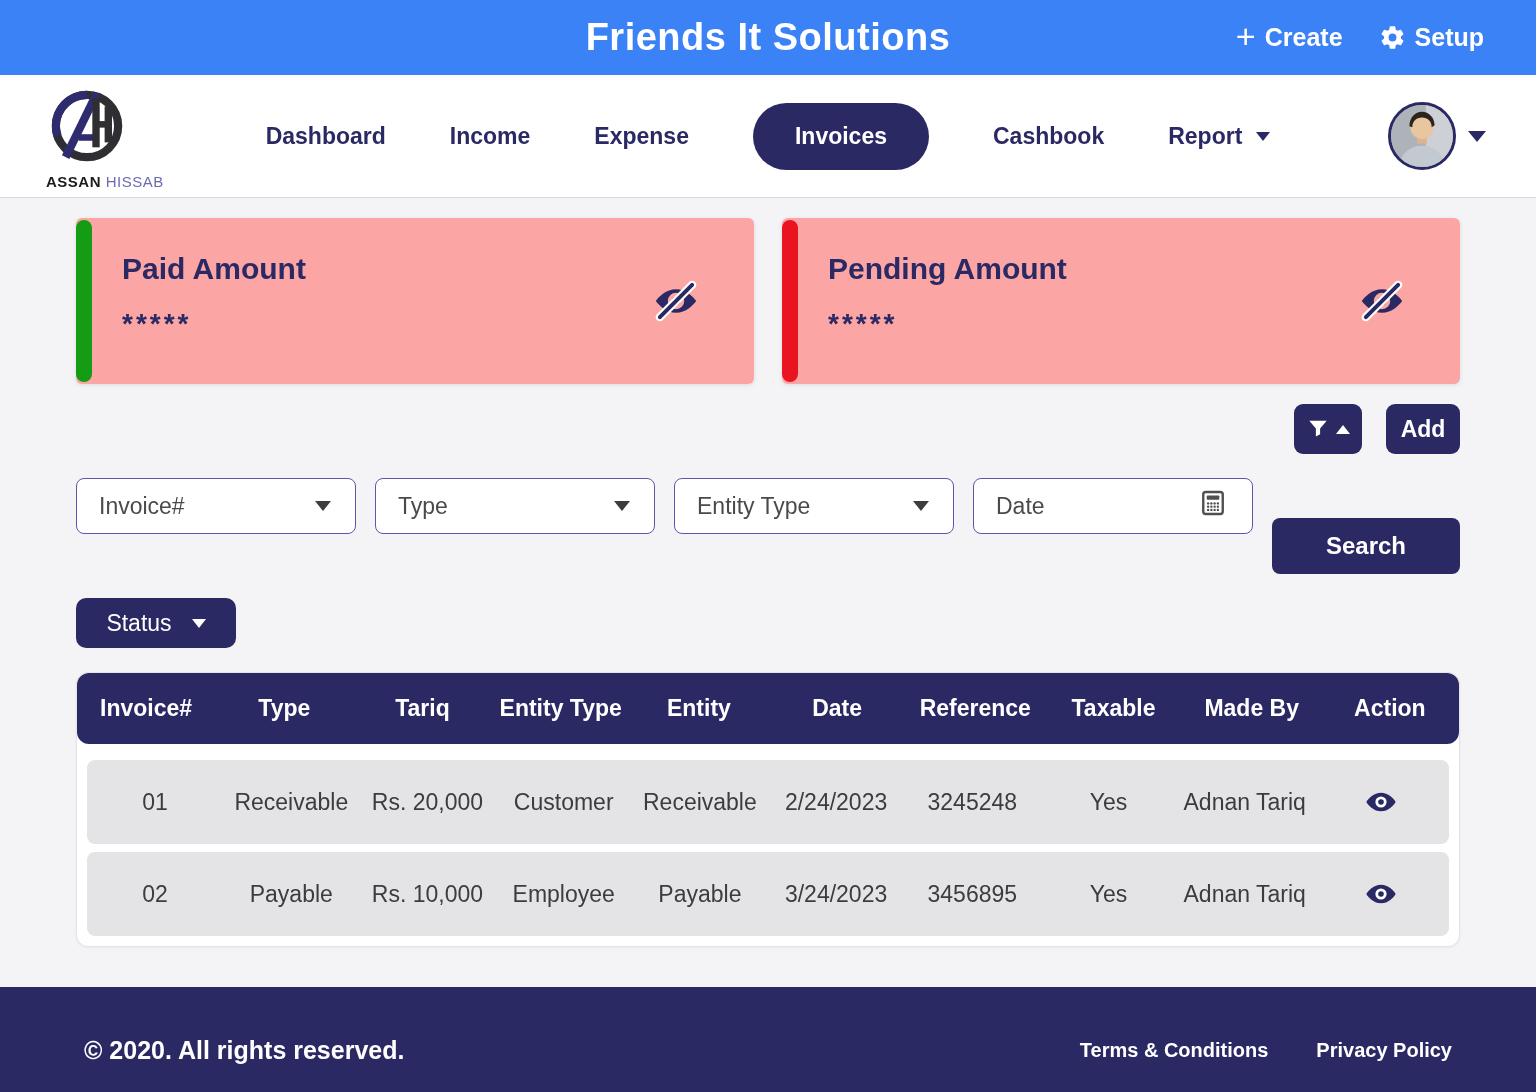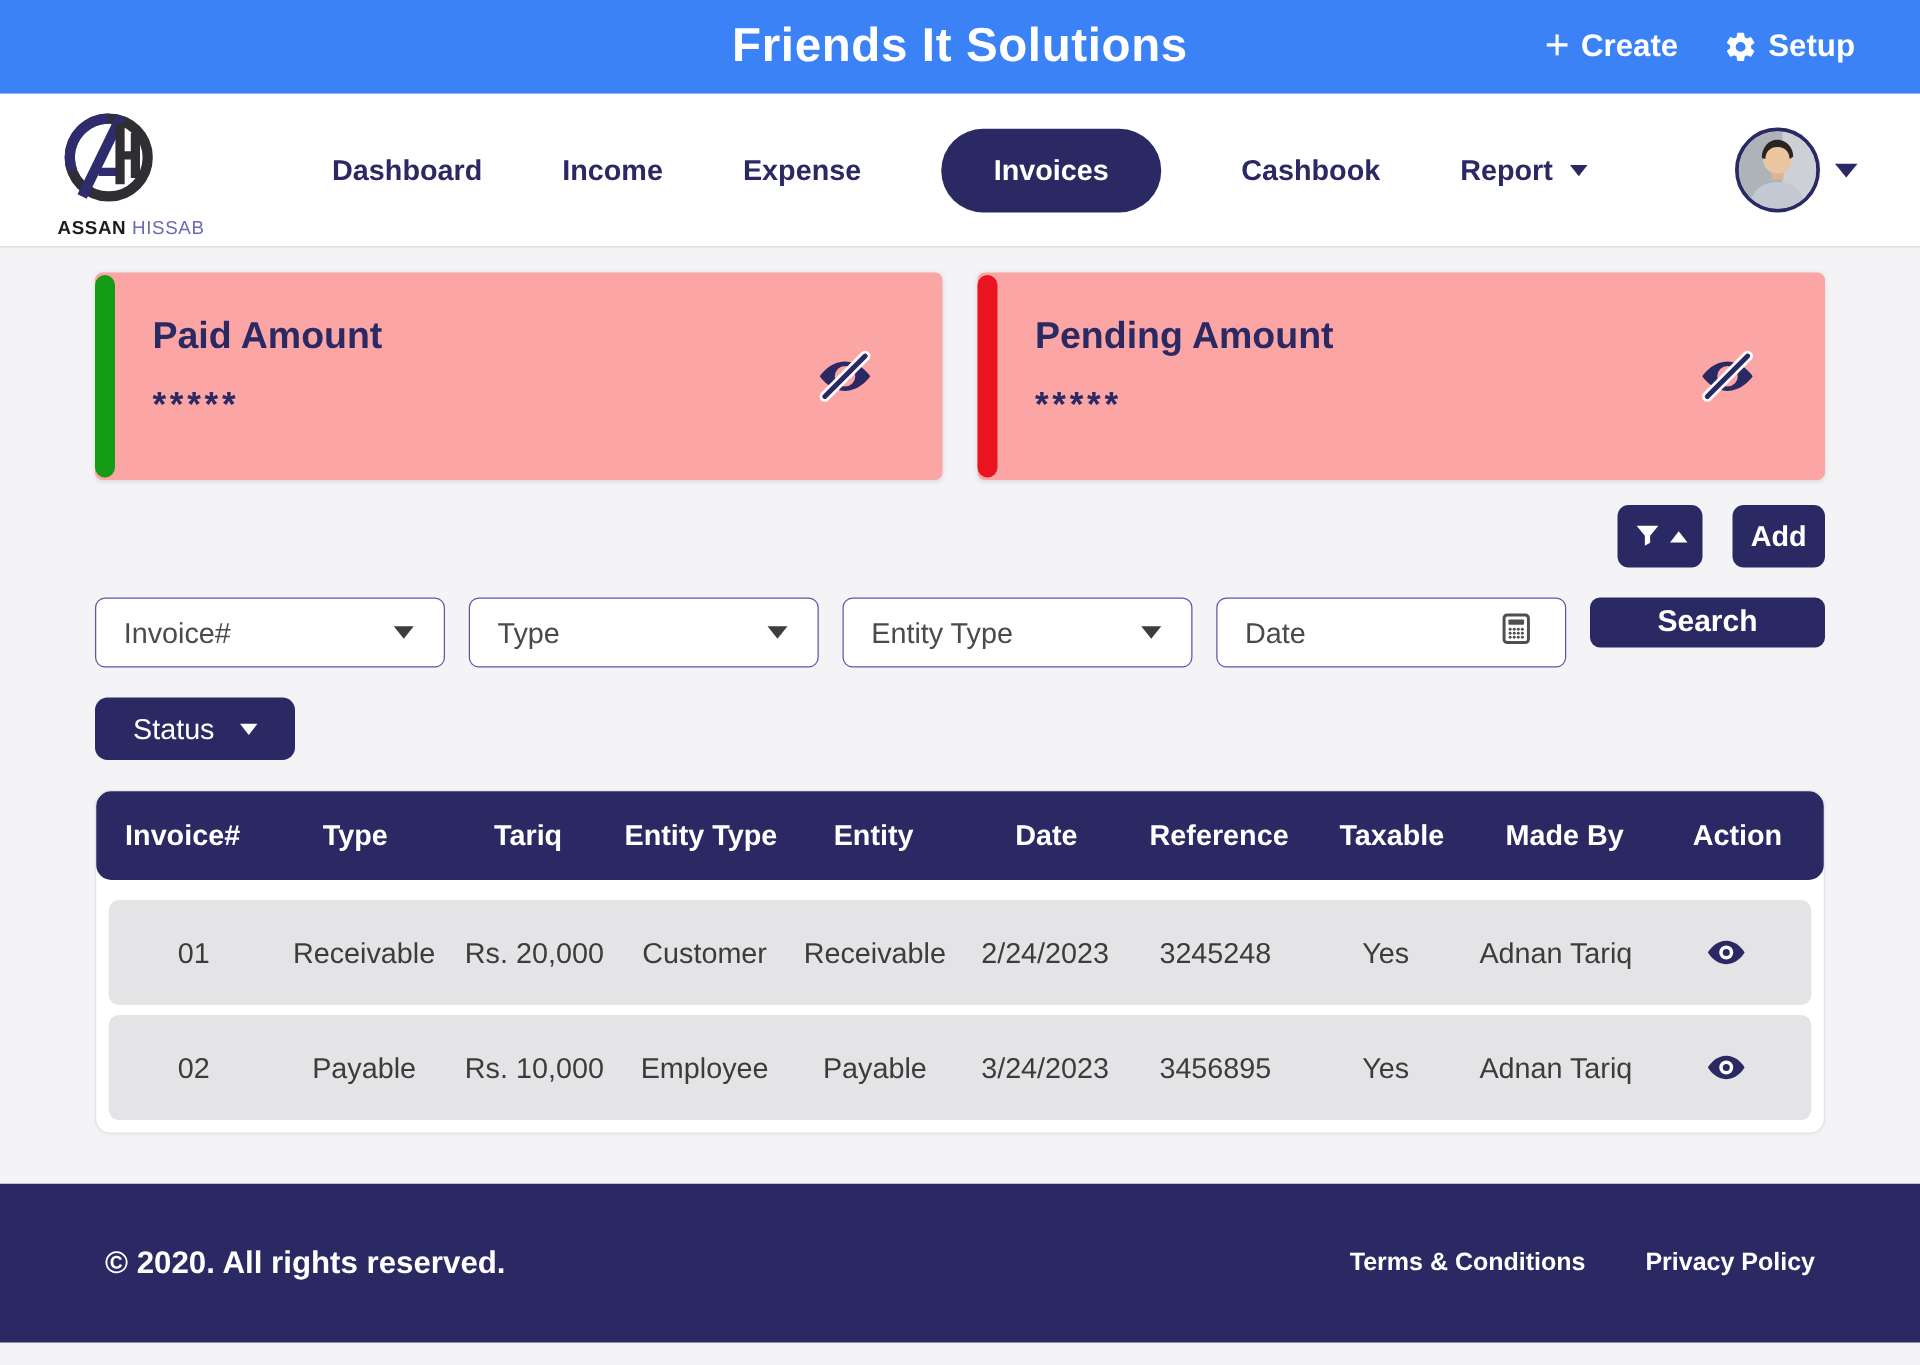--- a/index.html
+++ b/index.html
@@ -44,21 +44,21 @@
 
   .actions-row { display: flex; justify-content: flex-end; align-items: center; gap: 24px; margin-top: 20px; }
   .filter-btn { width: 68px; height: 50px; background: #2a2963; border: none; border-radius: 9px; display: flex; align-items: center; justify-content: center; gap: 7px; cursor: pointer; color: #fff; }
   .filter-btn svg { width: 22px; height: 22px; }
   .add-btn { width: 74px; height: 50px; background: #2a2963; border: none; border-radius: 9px; color: #fff; font-family: inherit; font-size: 23px; font-weight: bold; cursor: pointer; }
 
   .filters-row { display: flex; gap: 19px; margin-top: 24px; }
   .field { width: 280px; height: 56px; background: #fff; border: 1.6px solid #5b58a9; border-radius: 8px; display: flex; align-items: center; justify-content: space-between; padding: 0 24px 0 22px; font-size: 23px; color: #4a4a4a; cursor: pointer; }
   .field .caret-down { color: #3d3d3d; border-left-width: 8px; border-right-width: 8px; border-top-width: 10px; }
   .field .cal-svg { width: 30px; height: 30px; }
-  .search-btn { width: 188px; height: 40px; background: #2a2963; border: none; border-radius: 8px; color: #fff; font-family: inherit; font-size: 24px; font-weight: bold; cursor: pointer; }
+  .search-btn { width: 188px; height: 56px; background: #2a2963; border: none; border-radius: 8px; color: #fff; font-family: inherit; font-size: 24px; font-weight: bold; cursor: pointer; margin-top: 40px; }
 
   .status-btn { margin-top: 24px; width: 160px; height: 50px; background: #2a2963; border: none; border-radius: 10px; color: #fff; font-family: inherit; font-size: 23px; font-weight: normal; display: flex; align-items: center; justify-content: center; gap: 20px; cursor: pointer; }
 
   .table-card { margin-top: 24px; background: #fff; border: 1px solid #e4e4e8; border-radius: 12px; padding-bottom: 10px; box-shadow: 0 1px 3px rgba(0,0,0,.05); }
   .thead { height: 71px; background: #2a2963; border-radius: 12px; display: grid; grid-template-columns: repeat(10, 1fr); align-items: center; text-align: center; color: #fff; font-size: 23px; font-weight: bold; }
   .trow { height: 84px; margin: 8px 10px 0; background: #e4e4e7; border-radius: 8px; display: grid; grid-template-columns: repeat(10, 1fr); align-items: center; text-align: center; font-size: 23px; color: #3c3c3c; }
   .trow.first { margin-top: 16px; }
   .row-eye { background: none; border: none; padding: 0; cursor: pointer; justify-self: center; width: 32px; height: 32px; }
   .row-eye svg { width: 100%; height: 100%; display: block; }
 

